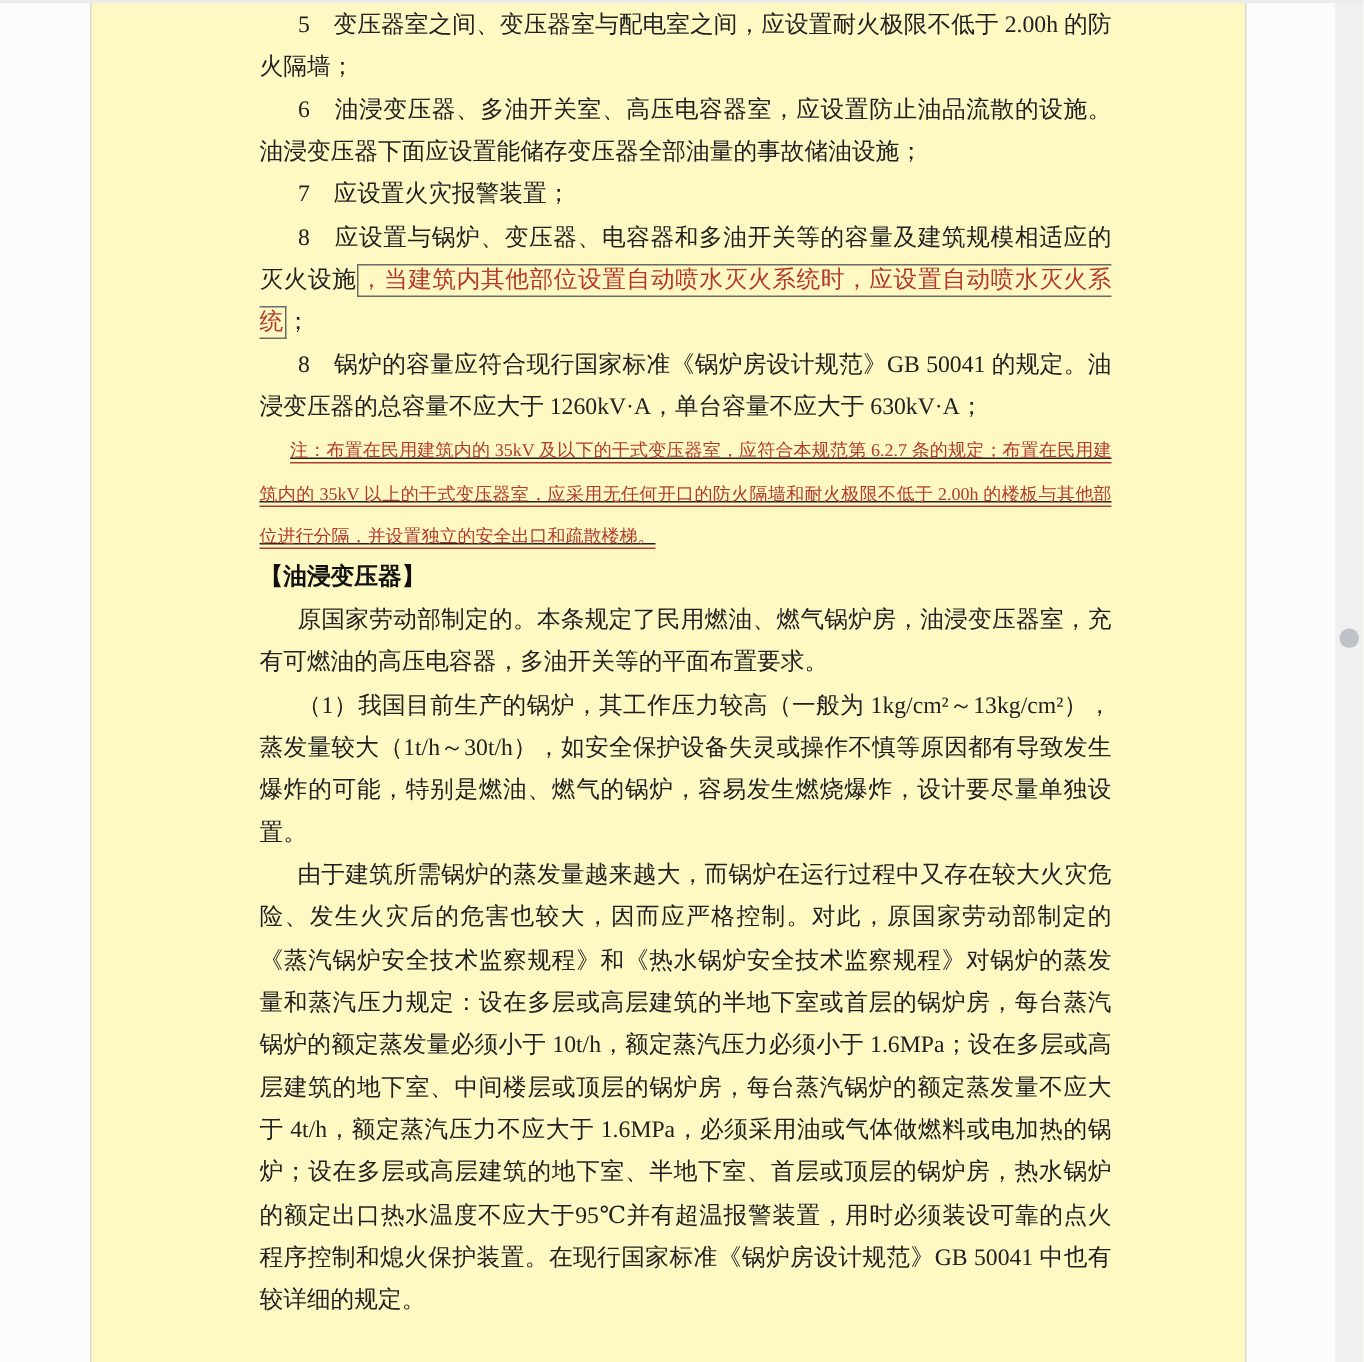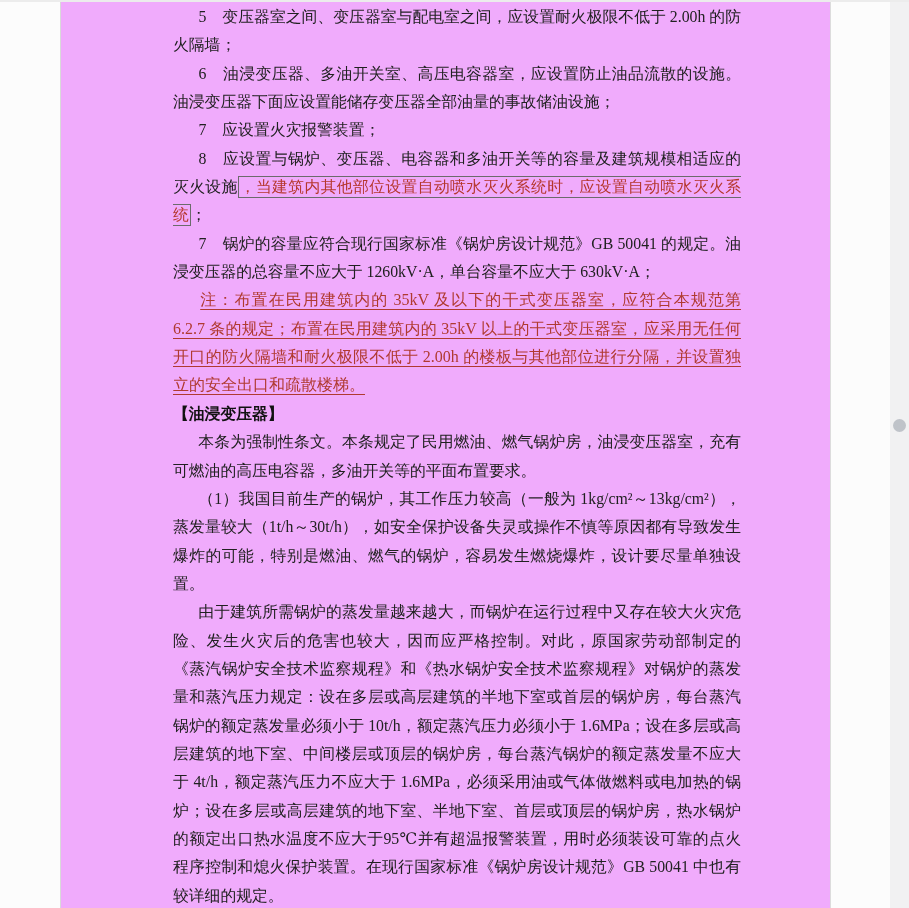--- a/index.html
+++ b/index.html
@@ -11,40 +11,41 @@
   }
   .viewer { position: relative; width: 909px; height: 908px; }
   .top-edge {
     position: absolute; left: 0; top: 0; width: 909px; height: 2px;
     background: #ececec; z-index: 5;
   }
   .page {
     position: absolute; left: 60px; top: 0;
     width: 771px; height: 908px;
     box-sizing: border-box;
-    background: #f0abfc;
+    background: #fef9c3;
     border-left: 1px solid #d9d9d9;
     border-right: 1px solid #dcdcdc;
   }
   .textcol {
     margin-left: 112px;
     padding-top: 3px;
     width: 568px;
     font-size: 15.8px;
     line-height: 28.35px;
     color: #212121;
     text-align: justify;
   }
   .textcol p { margin: 0; padding: 0; }
   .clause { text-indent: 1.62em; }
   .para   { text-indent: 1.6em; }
   .heading { text-indent: 0; font-weight: bold; color: #111111; }
   .note {
     text-indent: 1.7em;
-    font-size: 16px;
+    font-size: 12px;
+    text-decoration: underline;
   }
   .red-underline {
     color: #b03a30;
     text-decoration: underline;
     text-underline-offset: 4px;
   }
   .red-boxed {
     color: #b5372c;
     border: 1px solid #6b6b6b;
     padding: 1px 1px 2px 1px;
@@ -67,24 +68,24 @@
 
 <div class="viewer">
   <div class="top-edge"></div>
 
   <div class="page">
     <div class="textcol">
         <p class="clause"><span>5　变压器室之间、变压器室与配电室之间，应设置耐火极限不低于 2.00h 的防火隔墙；</span></p>
         <p class="clause"><span>6　油浸变压器、多油开关室、高压电容器室，应设置防止油品流散的设施。油浸变压器下面应设置能储存变压器全部油量的事故储油设施；</span></p>
         <p class="clause"><span>7　应设置火灾报警装置；</span></p>
         <p class="clause"><span>8　应设置与锅炉、变压器、电容器和多油开关等的容量及建筑规模相适应的灭火设施</span><span class="red-boxed">，当建筑内其他部位设置自动喷水灭火系统时，应设置自动喷水灭火系统</span><span>；</span></p>
-        <p class="clause"><span>7　锅炉的容量应符合现行国家标准《锅炉房设计规范》GB 50041 的规定。油浸变压器的总容量不应大于 1260kV·A，单台容量不应大于 630kV·A；</span></p>
+        <p class="clause"><span>8　锅炉的容量应符合现行国家标准《锅炉房设计规范》GB 50041 的规定。油浸变压器的总容量不应大于 1260kV·A，单台容量不应大于 630kV·A；</span></p>
         <p class="note"><span class="red-underline">注：布置在民用建筑内的 35kV 及以下的干式变压器室，应符合本规范第 6.2.7 条的规定；布置在民用建筑内的 35kV 以上的干式变压器室，应采用无任何开口的防火隔墙和耐火极限不低于 2.00h 的楼板与其他部位进行分隔，并设置独立的安全出口和疏散楼梯。</span></p>
         <p class="heading"><span>【油浸变压器】</span></p>
-        <p class="para"><span>本条为强制性条文。本条规定了民用燃油、燃气锅炉房，油浸变压器室，充有可燃油的高压电容器，多油开关等的平面布置要求。</span></p>
+        <p class="para"><span>原国家劳动部制定的。本条规定了民用燃油、燃气锅炉房，油浸变压器室，充有可燃油的高压电容器，多油开关等的平面布置要求。</span></p>
         <p class="para"><span>（1）我国目前生产的锅炉，其工作压力较高（一般为 1kg/cm²～13kg/cm²），蒸发量较大（1t/h～30t/h），如安全保护设备失灵或操作不慎等原因都有导致发生爆炸的可能，特别是燃油、燃气的锅炉，容易发生燃烧爆炸，设计要尽量单独设置。</span></p>
         <p class="para"><span>由于建筑所需锅炉的蒸发量越来越大，而锅炉在运行过程中又存在较大火灾危险、发生火灾后的危害也较大，因而应严格控制。对此，原国家劳动部制定的《蒸汽锅炉安全技术监察规程》和《热水锅炉安全技术监察规程》对锅炉的蒸发量和蒸汽压力规定：设在多层或高层建筑的半地下室或首层的锅炉房，每台蒸汽锅炉的额定蒸发量必须小于 10t/h，额定蒸汽压力必须小于 1.6MPa；设在多层或高层建筑的地下室、中间楼层或顶层的锅炉房，每台蒸汽锅炉的额定蒸发量不应大于 4t/h，额定蒸汽压力不应大于 1.6MPa，必须采用油或气体做燃料或电加热的锅炉；设在多层或高层建筑的地下室、半地下室、首层或顶层的锅炉房，热水锅炉的额定出口热水温度不应大于95℃并有超温报警装置，用时必须装设可靠的点火程序控制和熄火保护装置。在现行国家标准《锅炉房设计规范》GB 50041 中也有较详细的规定。</span></p>
       </div>
   </div>
 
   <div class="scroll-track">
     <div class="scroll-dot"></div>
   </div>
 </div>
 

